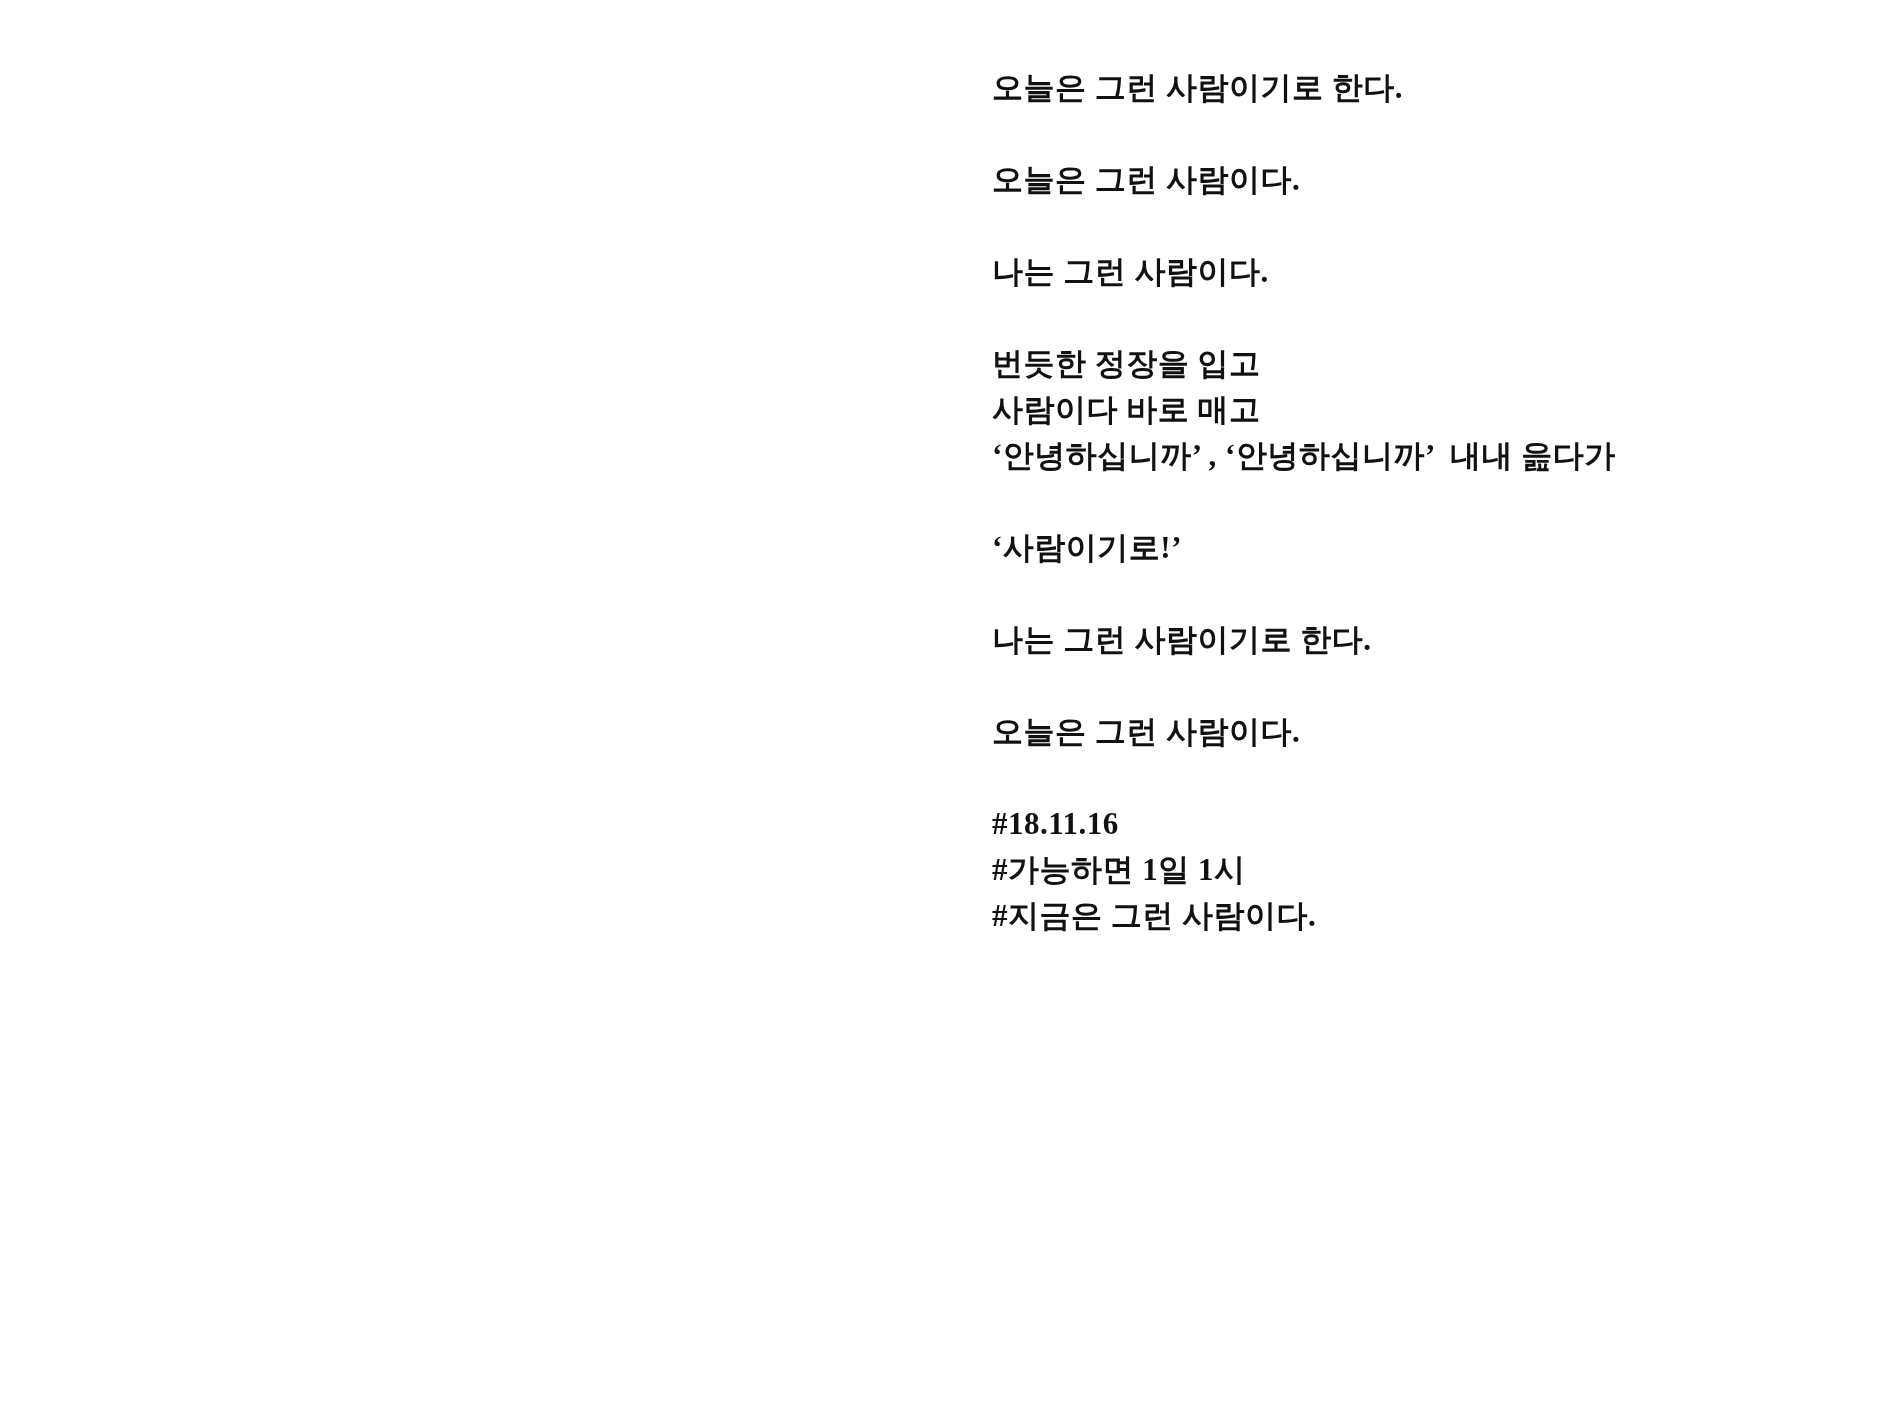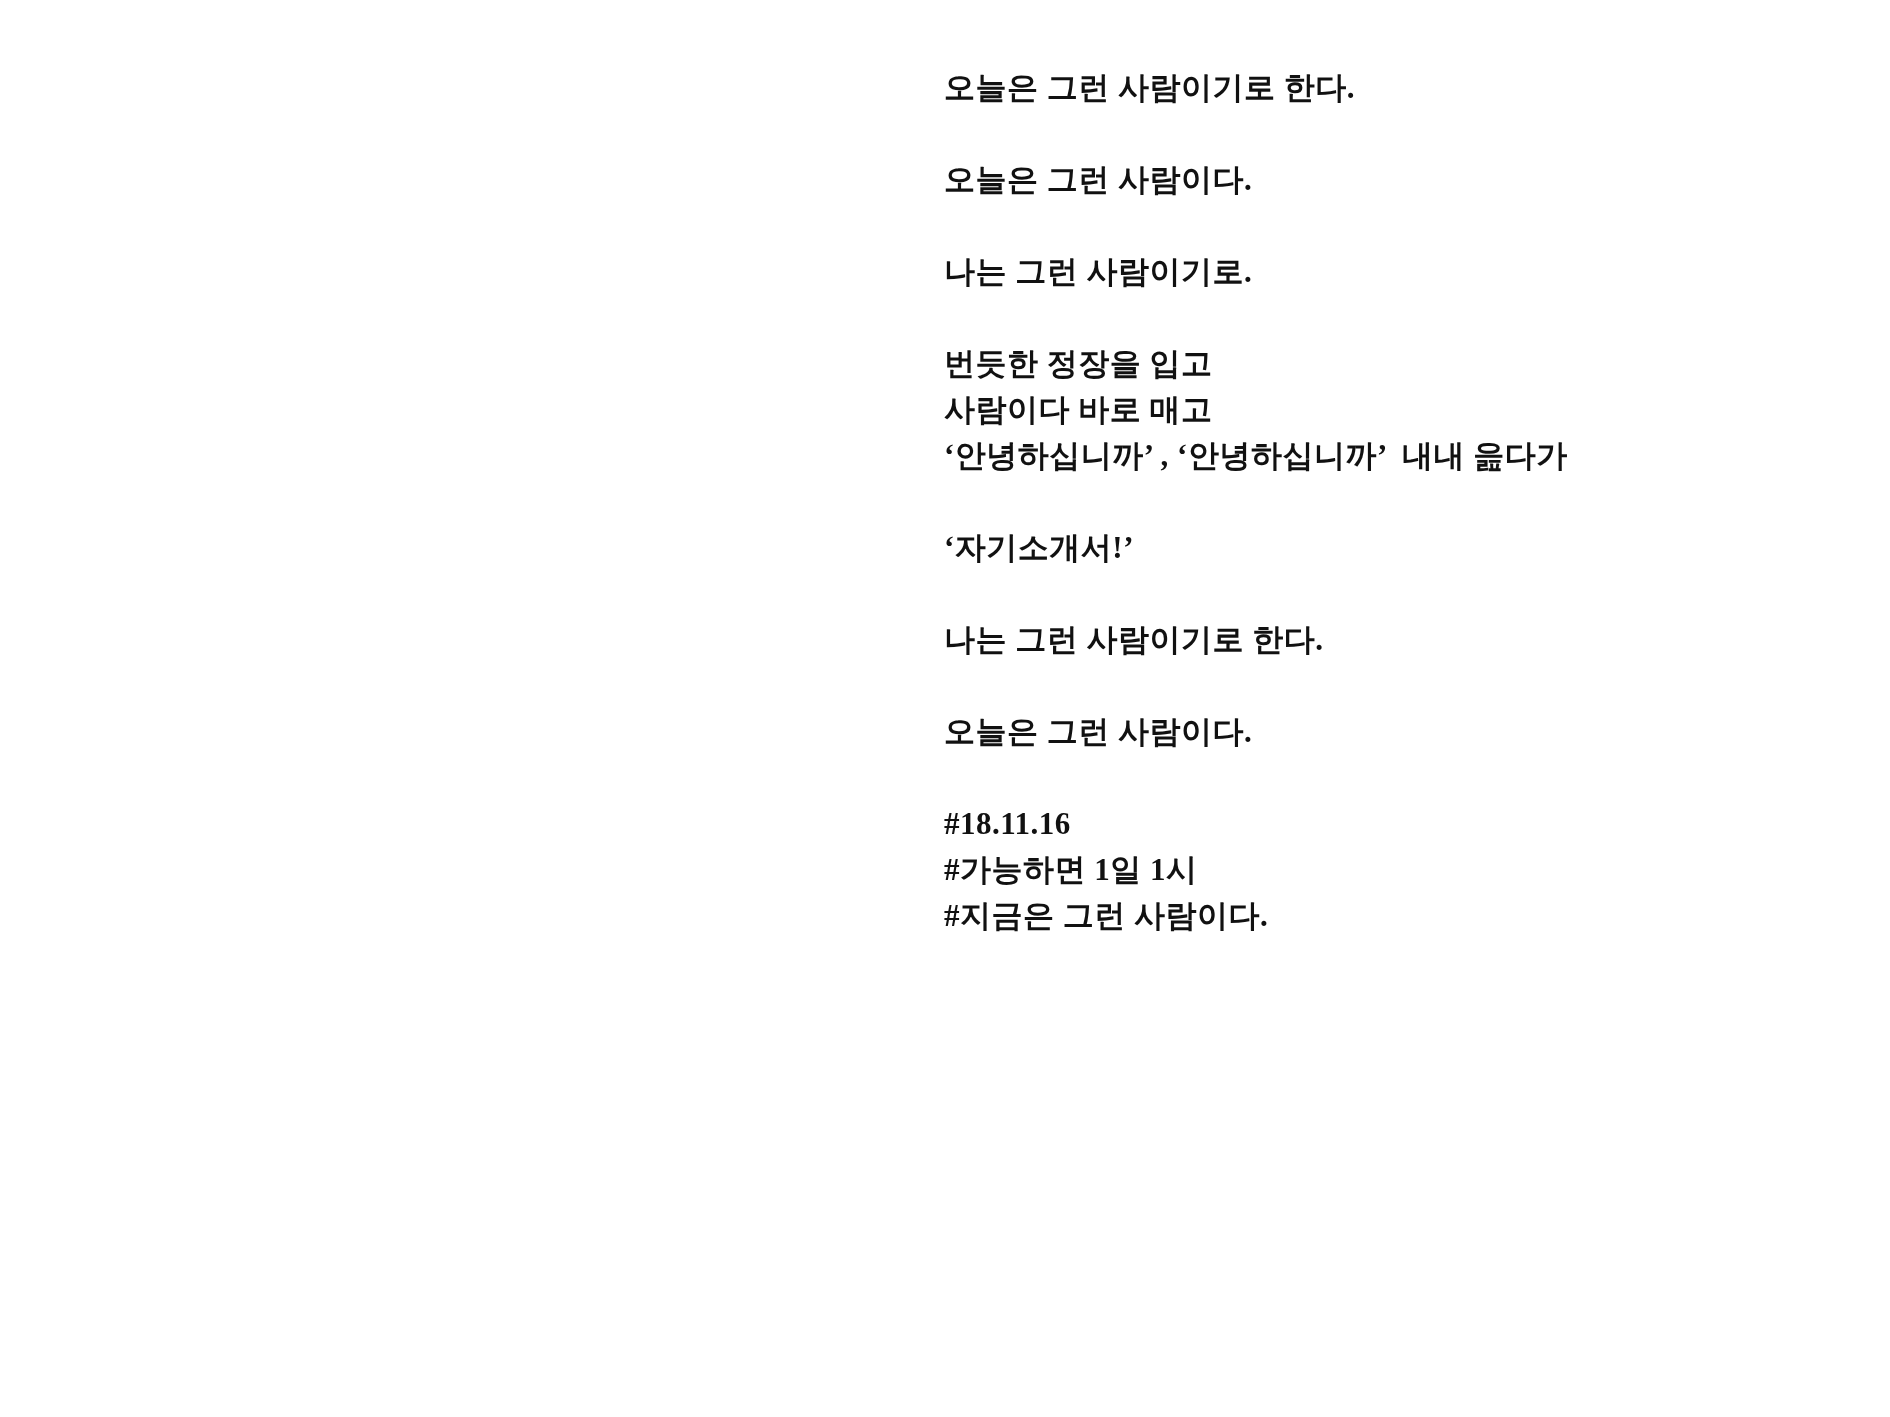--- a/index.html
+++ b/index.html
@@ -38,37 +38,37 @@
   }
 
   .line {
     white-space: pre;
   }
 </style>
 </head>
 <body style="background: rgb(255, 255, 255);">
 
 <div class="page">
-  <div class="poem" style="color: rgb(17, 17, 17);">
+  <div class="poem" style="color: rgb(17, 17, 17); margin-left: 48px;">
       <div class="stanza">
         <div class="line">오늘은 그런 사람이기로 한다.</div>
       </div>
       <div class="stanza">
         <div class="line">오늘은 그런 사람이다.</div>
       </div>
       <div class="stanza">
-        <div class="line">나는 그런 사람이기로.</div>
+        <div class="line">나는 그런 사람이다.</div>
       </div>
       <div class="stanza">
         <div class="line">번듯한 정장을 입고</div>
         <div class="line">사람이다 바로 매고</div>
         <div class="line">‘안녕하십니까’ , ‘안녕하십니까’  내내 읊다가</div>
       </div>
       <div class="stanza">
-        <div class="line">‘자기소개서!’</div>
+        <div class="line">‘사람이기로!’</div>
       </div>
       <div class="stanza">
         <div class="line">나는 그런 사람이기로 한다.</div>
       </div>
       <div class="stanza">
         <div class="line">오늘은 그런 사람이다.</div>
       </div>
       <div class="stanza">
         <div class="line">#18.11.16</div>
         <div class="line">#가능하면 1일 1시</div>

